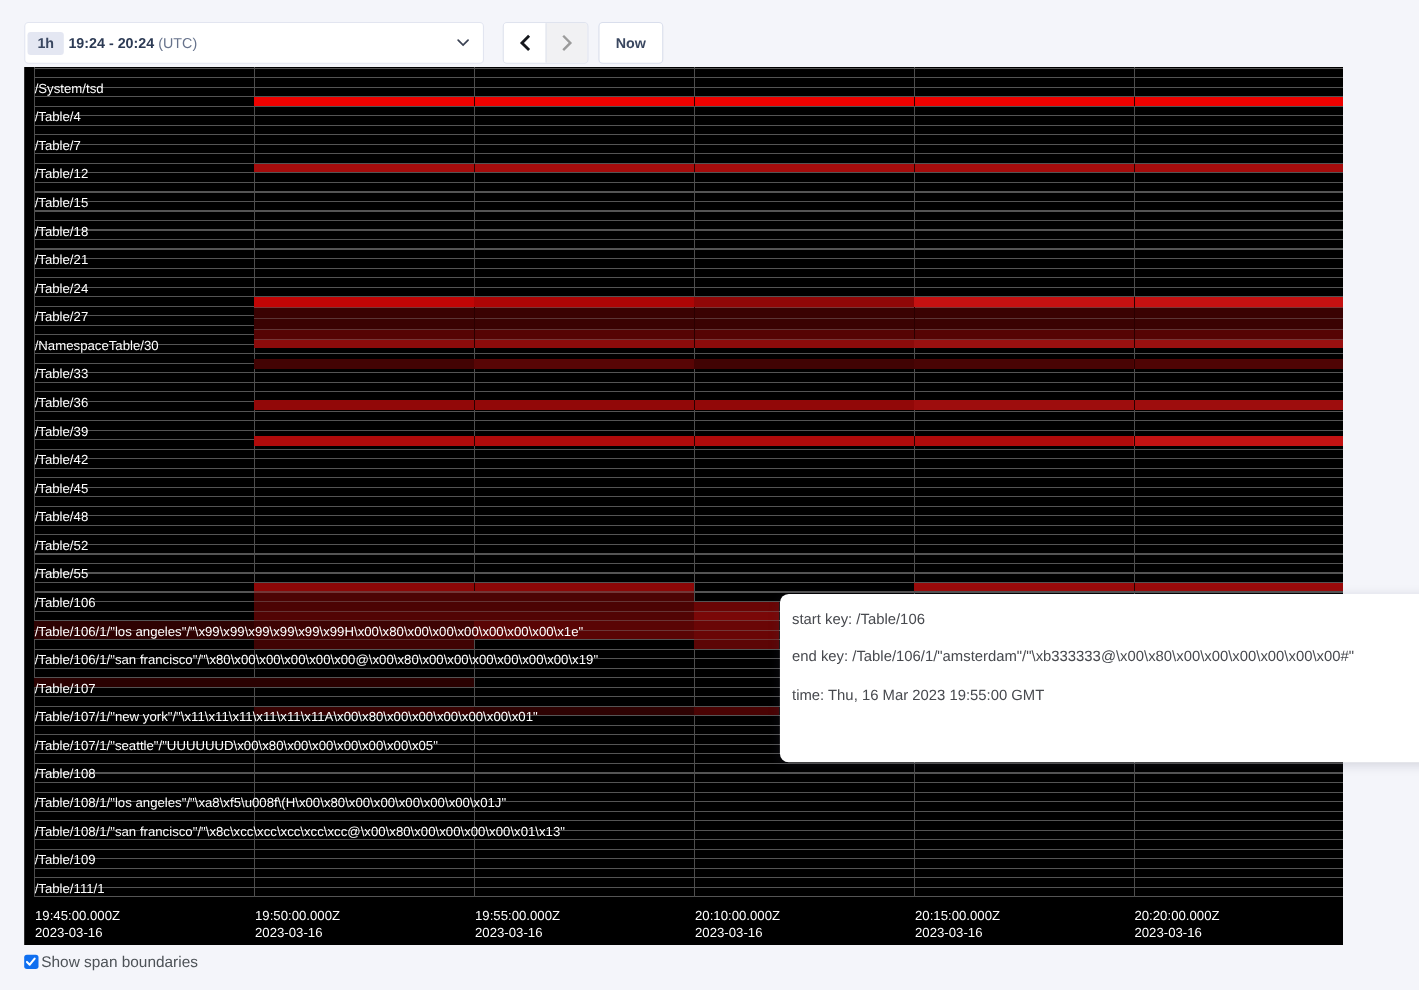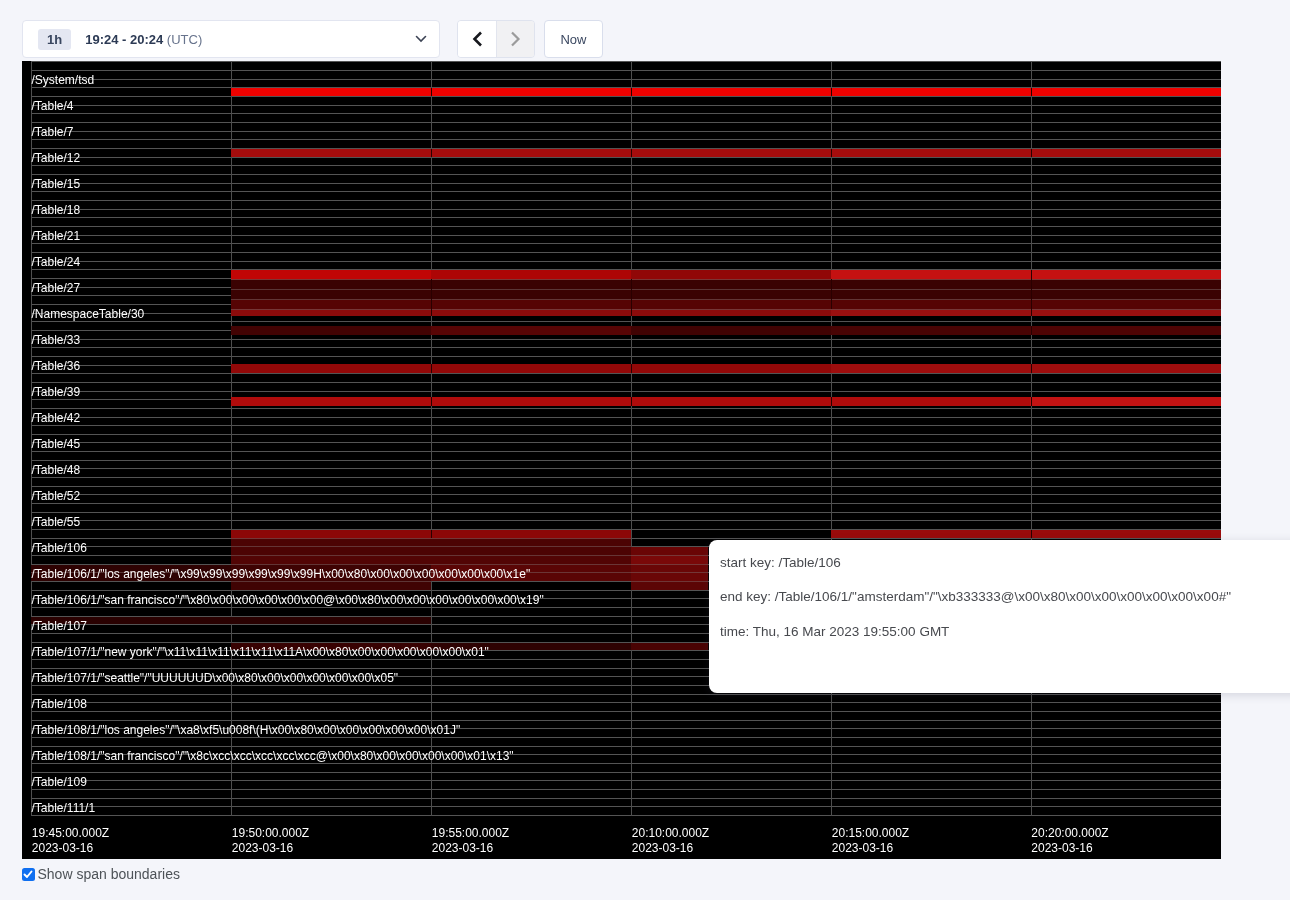--- a/index.html
+++ b/index.html
@@ -1,25 +1,25 @@
 <!DOCTYPE html>
 <html><head><meta charset="utf-8">
 <style>
 *{margin:0;padding:0;box-sizing:border-box}
 html,body{width:1290px;height:900px;background:#f4f5fa;font-family:"Liberation Sans",sans-serif;position:relative;overflow:hidden}
 .abs{position:absolute}
 .selbox{left:22px;top:20px;width:418px;height:38px;background:#fff;border:1px solid #e2e5f0;border-radius:4px;display:flex;align-items:center}
-.badge{margin-left:15px;background:#e4e7f2;border-radius:3px;padding:3px 9px;font-size:13px;font-weight:bold;color:#3a4760}
-.trange{margin-left:14px;font-size:13px;font-weight:bold;color:#2c3a54}
+.badge{margin-left:2px;background:#e4e7f2;border-radius:3px;padding:3px 9px;font-size:13px;font-weight:bold;color:#3a4760}
+.trange{margin-left:4px;font-size:13px;font-weight:bold;color:#2c3a54}
 .utc{font-weight:normal;color:#67738c}
 .chev{margin-left:auto;margin-right:12px}
 .btns{left:457px;top:20px;width:78px;height:38px;display:flex;border:1px solid #dfe3ee;border-radius:4px;overflow:hidden}
 .btns .bl{width:50%;background:#fff;display:flex;align-items:center;justify-content:center}
 .btns .br{width:50%;background:#f1f1f3;border-left:1px solid #e2e5ee;display:flex;align-items:center;justify-content:center}
-.nowb{left:544px;top:20px;width:59px;height:38px;background:#fff;border:1px solid #d9deec;border-radius:4px;display:flex;align-items:center;justify-content:center;font-size:13px;font-weight:normal;color:#3a4760}
+.nowb{left:544px;top:20px;width:59px;height:38px;background:#fff;border:1px solid #d9deec;border-radius:4px;display:flex;align-items:center;justify-content:center;font-size:13px;font-weight:bold;color:#3a4760}
 .hm{left:22px;top:61px;width:1199px;height:798px}
 .lb{font-size:12px;fill:#fff;font-family:"Liberation Sans",sans-serif}
 .tip{left:709px;top:540px;width:685px;height:153px;background:#fff;border-radius:8px;box-shadow:0 2px 10px rgba(60,60,90,.18);font-size:13.5px;color:#47494e;padding:6px 0 0 11px;line-height:34.3px}
 .cbrow{left:21.5px;top:868px;display:flex;align-items:flex-start}
 .cbox{width:13px;height:13px;background:#0f6ff0;border-radius:2.5px;display:flex;align-items:center;justify-content:center}
 .cblab{margin-left:3px;font-size:14px;color:#4d5257;line-height:13px}
 </style></head>
 <body>
 <div class="abs selbox">
   <span class="badge">1h</span>

